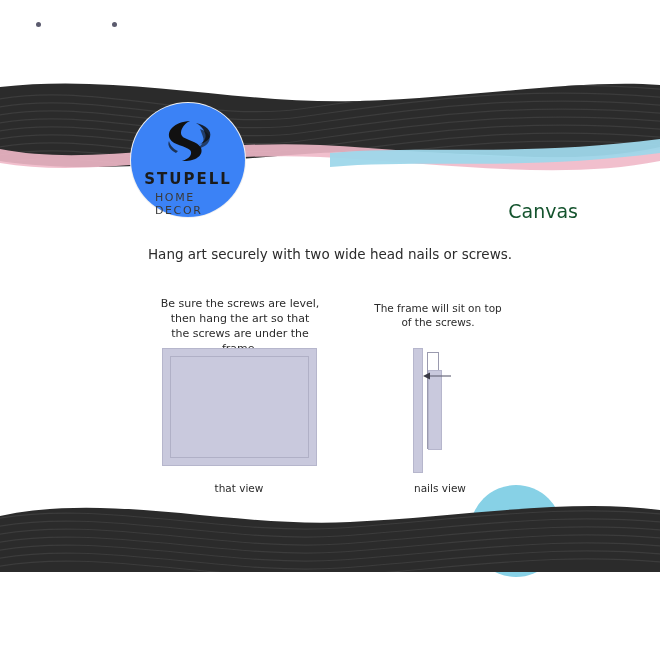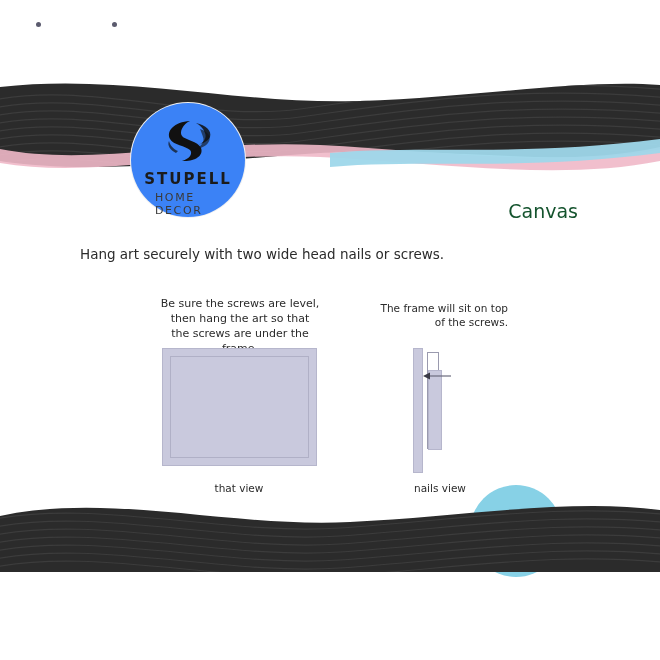--- a/index.html
+++ b/index.html
@@ -95,21 +95,21 @@
     text-align: right;
     font-size: 19px;
     color: #14532d;
     font-family: "DejaVu Sans", sans-serif;
   }
   .intro {
     position: absolute;
     left: 80px;
     top: 246px;
     width: 500px;
-    text-align: left;
+    text-align: center;
     font-size: 13.5px;
     color: #2b2b2b;
     font-family: "DejaVu Sans", sans-serif;
   }
 
   
   .col-left-caption {
     position: absolute;
     left: 160px;
     top: 297px;
@@ -118,21 +118,21 @@
     font-size: 11px;
     line-height: 1.35;
     color: #2b2b2b;
     font-family: "DejaVu Sans", sans-serif;
   }
   .col-right-caption {
     position: absolute;
     left: 368px;
     top: 301px;
     width: 140px;
-    text-align: right;
+    text-align: center;
     font-size: 10.5px;
     line-height: 1.35;
     color: #2b2b2b;
     font-family: "DejaVu Sans", sans-serif;
   }
 
   
   .front-view {
     position: absolute;
     left: 162px;

